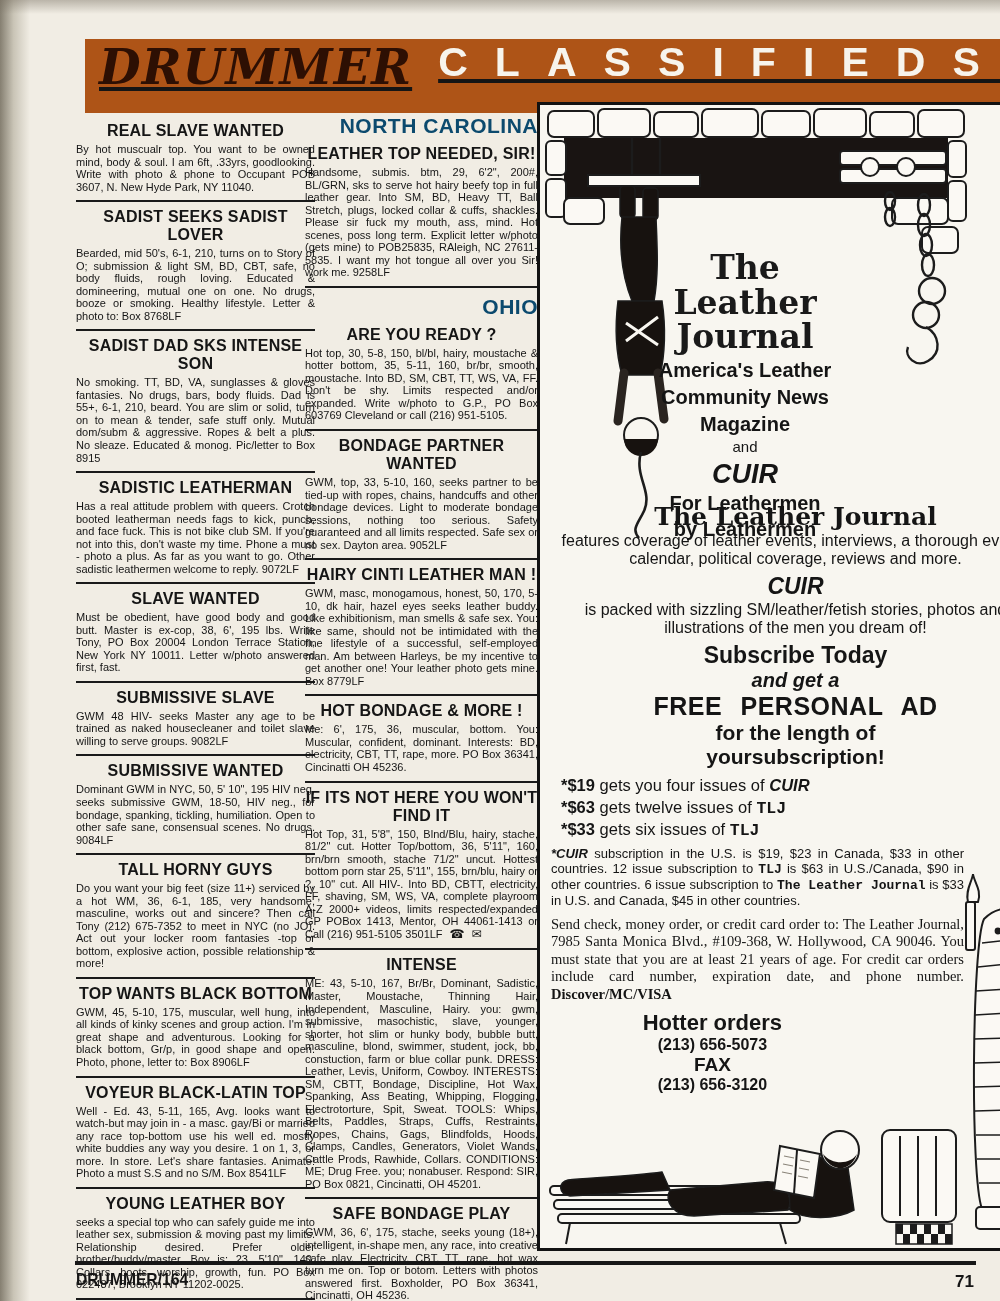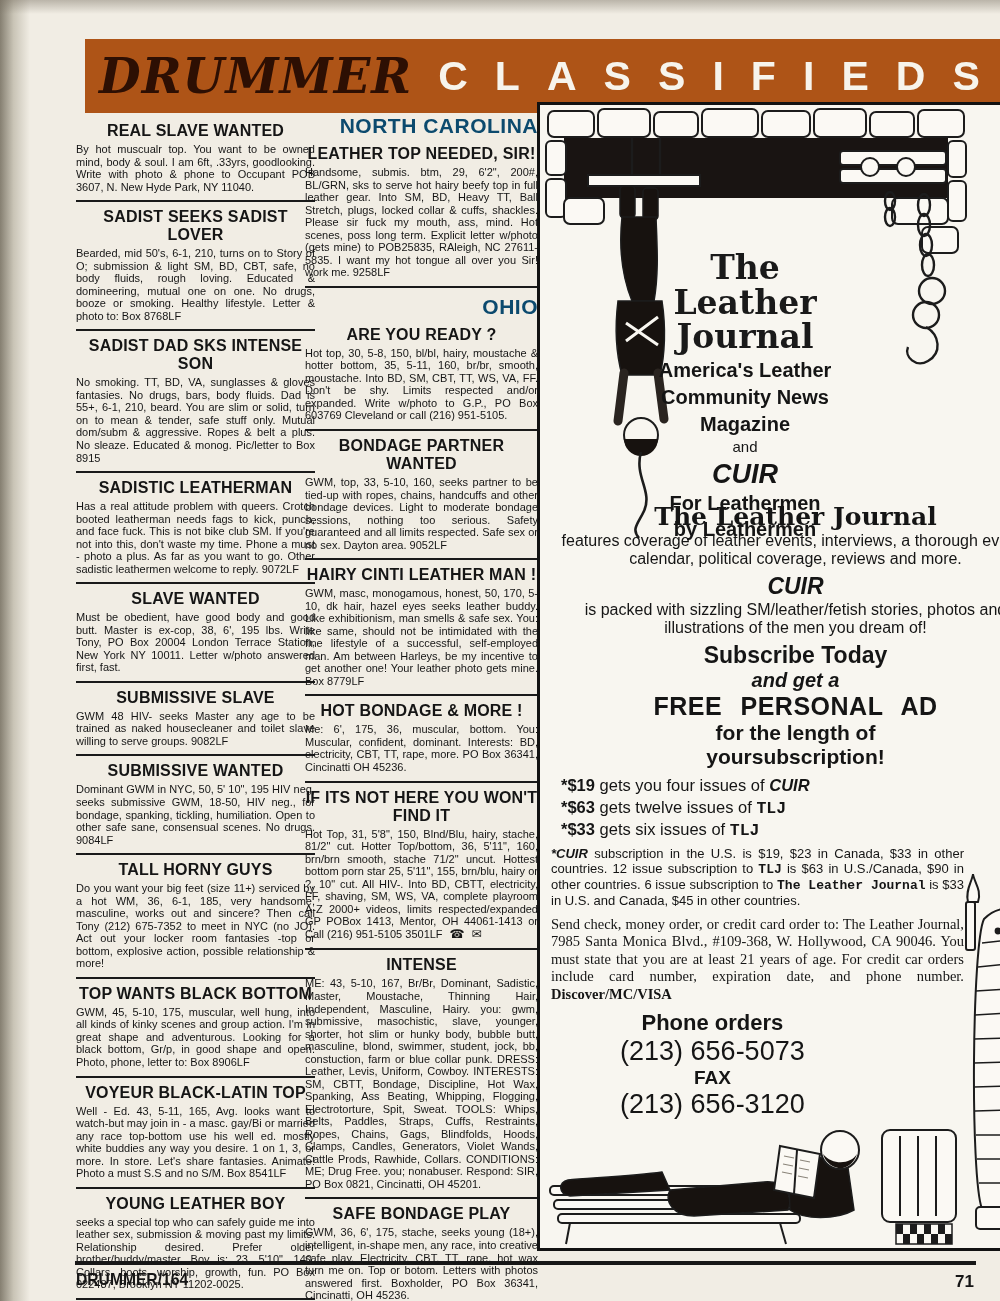--- a/index.html
+++ b/index.html
@@ -6,21 +6,21 @@
   body{background:#d8d4c9;}
   .page{position:relative;width:1000px;height:1301px;background:#f1ede4;overflow:hidden;
         font-family:"Liberation Sans",sans-serif;color:#151515;}
   .page::before{content:"";position:absolute;left:0;top:0;bottom:0;width:30px;z-index:5;pointer-events:none;
         background:linear-gradient(90deg,#857f71,#c9c4b6 45%,rgba(200,195,182,0));}
   .page::after{content:"";position:absolute;left:0;right:0;top:0;height:14px;z-index:5;pointer-events:none;
         background:linear-gradient(180deg,rgba(120,112,98,.45),rgba(120,112,98,0));}
 
   
   .masthead{position:absolute;left:85px;top:39px;right:0;height:74px;background:#ae5417;
-        display:flex;align-items:center;white-space:nowrap;overflow:hidden;}
+        display:flex;white-space:nowrap;overflow:hidden;text-decoration:underline;}
   .drummer{font-family:"DejaVu Serif",serif;font-style:italic;font-weight:bold;font-size:48px;
         color:#2d0f03;margin-left:14px;letter-spacing:1px;}
   .classifieds{font-weight:bold;font-size:41px;color:#f7f4ec;letter-spacing:0.66em;margin-left:26px;}
 
   
   .col{position:absolute;}
   .col-left{left:76px;top:116px;width:239px;}
   .col-mid{left:305px;top:112px;width:233px;}
   .ad{padding:4px 0 7px;}
   .rt{border-top:2.4px solid #1a1a1a;}
@@ -57,21 +57,21 @@
   .offers{text-align:left;font-size:16.5px;line-height:1.3;margin:6px 0 2px;padding-left:10px;}
   .offers .price{font-weight:bold;}
   .pub-cuir{font-weight:bold;font-style:italic;}
   .pub-tlj{font-family:Liberation Mono, monospace;font-weight:bold;}
   .fine{font-size:13px;line-height:1.16;text-align:justify;margin:4px 0 0;padding-right:76px;}
   .order{font-family:"Liberation Serif",serif;font-size:14.5px;line-height:1.2;text-align:justify;
         margin:8px 0 0;padding-right:76px;}
   .order b{font-weight:bold;}
   .phone-block{width:66%;text-align:center;margin-top:7px;}
   .phone-label{font-weight:bold;font-size:22px;}
-  .phone-num{font-weight:normal;font-size:27px;}
+  .phone-num{font-weight:bold;font-size:16px;}
   .fax-label{font-weight:bold;font-size:19px;}
 
   
   .footer-rule{position:absolute;left:75px;width:901px;top:1261px;height:3.5px;background:#171717;}
   .footer-left{position:absolute;left:76px;top:1270px;font-weight:bold;font-size:17px;
         transform:scaleX(.92);transform-origin:left;}
   .footer-right{position:absolute;right:26px;top:1272px;font-weight:bold;font-size:17px;}
 </style>
 </head>
 <body>
@@ -316,21 +316,21 @@
       <div class="sub4">for the length of</div>
       <div class="sub5">yoursubscription!</div>
       <div class="offers">
         <div><span class="price">*$19</span><span> gets you four issues of </span><span class="pub-cuir">CUIR</span></div>
         <div><span class="price">*$63</span><span> gets twelve issues of </span><span class="pub-tlj">TLJ</span></div>
         <div><span class="price">*$33</span><span> gets six issues of </span><span class="pub-tlj">TLJ</span></div>
       </div>
       <p class="fine"><span class="pub-cuir">*CUIR</span><span> subscription in the U.S. is $19, $23 in Canada, $33 in other countries. 12 issue subscription to </span><span class="pub-tlj">TLJ</span><span> is $63 in U.S./Canada, $90 in other countries. 6 issue subscription to </span><span class="pub-tlj">The Leather Journal</span><span> is $33 in U.S. and Canada, $45 in other countries.</span></p>
       <p class="order"><span>Send check, money order, or credit card order to: The Leather Journal, 7985 Santa Monica Blvd., #109-368, W. Hollywood, CA 90046. You must state that you are at least 21 years of age. For credit car orders include card number, expiration date, and phone number. </span><b>Discover/MC/VISA</b></p>
       <div class="phone-block">
-        <div class="phone-label">Phone orders</div>
+        <div class="phone-label">Hotter orders</div>
         <div class="phone-num">(213) 656-5073</div>
         <div class="fax-label">FAX</div>
         <div class="phone-num">(213) 656-3120</div>
       </div>
     </div>
   </aside>
 
   <div class="footer-rule"></div>
   <div class="footer-left">DRUMMER/164</div>
   <div class="footer-right">71</div>

